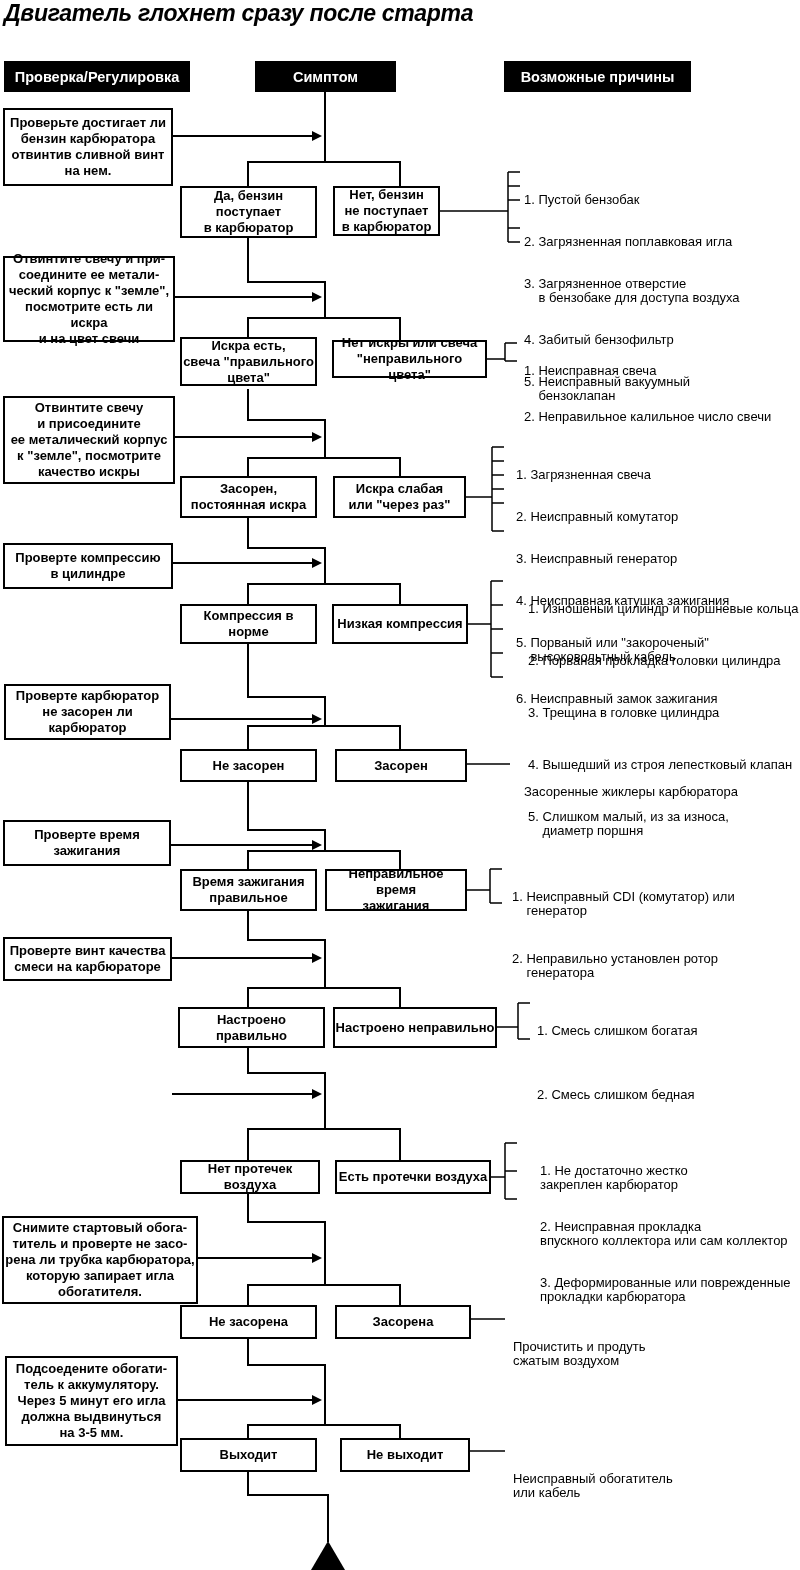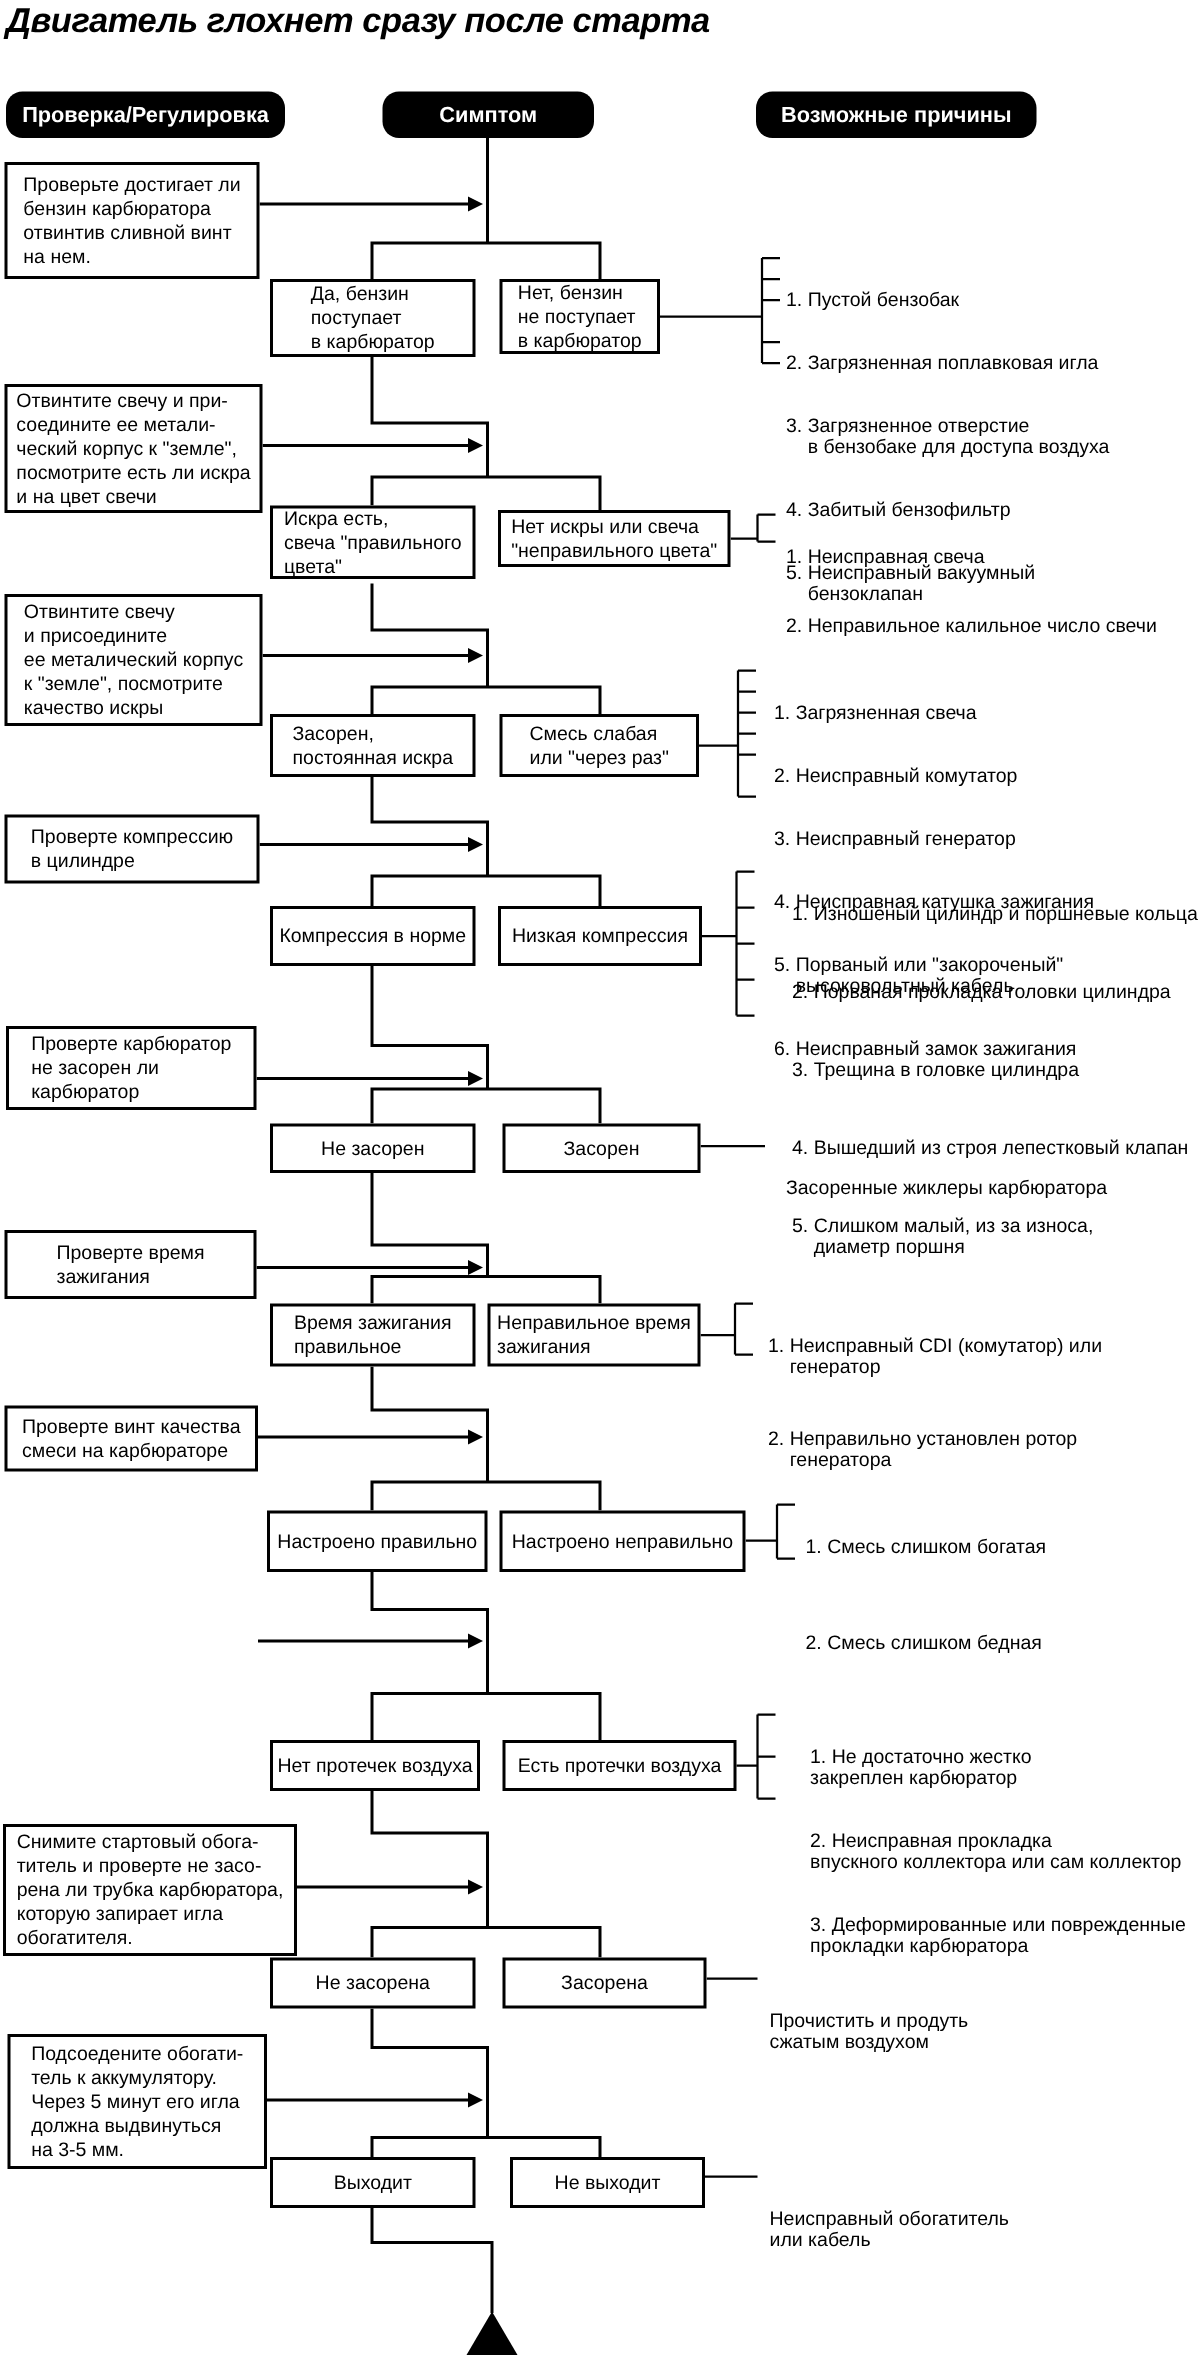--- a/index.html
+++ b/index.html
@@ -8,26 +8,26 @@
     font-family:"Liberation Sans",sans-serif;color:#000;
   }
   .wires{position:absolute;left:0;top:0;width:800px;height:1570px;}
   .title{
     position:absolute;left:4px;top:0px;margin:0;
     font-size:23px;font-weight:bold;letter-spacing:-0.3px;white-space:nowrap;font-style:italic;
   }
   .hdr{
     position:absolute;top:61px;height:31px;background:#000;color:#fff;
     font-weight:bold;font-size:14.5px;
-    display:flex;align-items:center;justify-content:center;box-sizing:border-box;border-radius:11px;
+    display:flex;align-items:center;justify-content:center;box-sizing:border-box;
   }
   .box{
     position:absolute;border:2px solid #000;background:#fff;box-sizing:border-box;
-    display:flex;align-items:center;justify-content:center;text-align:left;
-    font-size:13px;line-height:16px;white-space:pre-line;
+    display:flex;align-items:center;justify-content:center;text-align:center;
+    font-size:13px;line-height:16px;white-space:pre-line;font-weight:bold;
   }
   .causes{
     position:absolute;width:272px;font-size:13px;line-height:14px;white-space:pre-wrap;
   }
   .causes .ci{margin:0;}
   .r2 .ci{margin-bottom:4px;}
   .r4 .ci{margin-bottom:10px;}
   .r6 .ci{margin-bottom:6px;}
   .r7 .ci{margin-bottom:22px;}
 </style>
@@ -122,21 +122,21 @@
     <div class="ci">2. Неправильное калильное число свечи</div>
   </div>
 
   <div class="box" style="left:3px;top:396px;width:172px;height:88px">Отвинтите свечу
 и присоедините
 ее металический корпус
 к "земле", посмотрите
 качество искры</div>
   <div class="box" style="left:180px;top:476px;width:137px;height:42px">Засорен,
 постоянная искра</div>
-  <div class="box" style="left:333px;top:476px;width:133px;height:42px">Смесь слабая
+  <div class="box" style="left:333px;top:476px;width:133px;height:42px">Искра слабая
 или "через раз"</div>
   <div class="causes r3" style="left:516px;top:440px">
     <div class="ci">1. Загрязненная свеча</div>
     <div class="ci">2. Неисправный комутатор</div>
     <div class="ci">3. Неисправный генератор</div>
     <div class="ci">4. Неисправная катушка зажигания</div>
     <div class="ci">5. Порваный или "закороченый"
     высоковольтный кабель</div>
     <div class="ci">6. Неисправный замок зажигания</div>
   </div>

